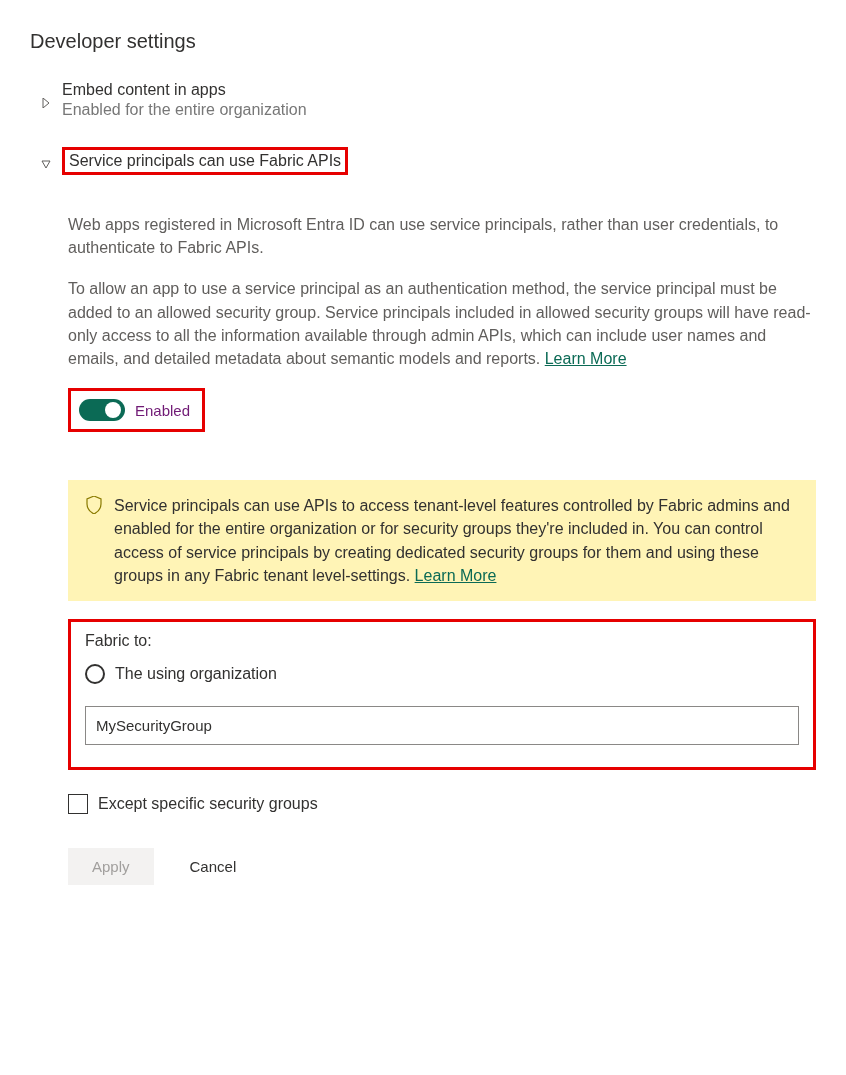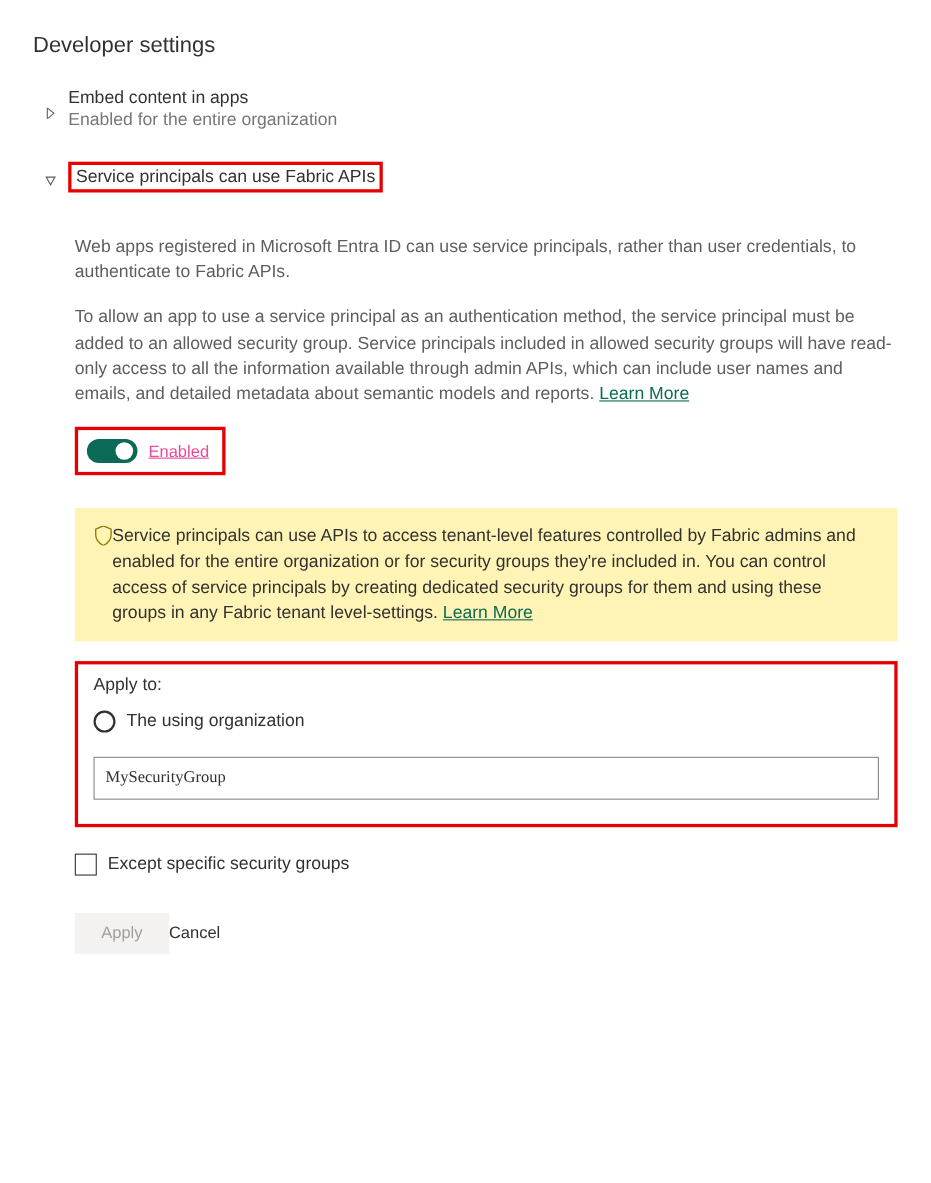--- a/index.html
+++ b/index.html
@@ -81,26 +81,27 @@
     }
     .toggle-knob {
       position: absolute;
       width: 16px;
       height: 16px;
       background: #fff;
       border-radius: 50%;
       top: 3px;
       right: 4px;
     }
-    .toggle-label { font-size: 15px; color: #ec4899; text-decoration: underline; }
+    .toggle-label { font-size: 15px; color: #701a75; }
     .info-banner {
       background: #fff4b6;
       padding: 14px 18px;
-      margin-top: 30px;
-      display: flex;
+      margin-top: 48px;
+      display: flex;
+      gap: 12px;
       align-items: flex-start;
     }
     .info-banner .shield-icon { flex-shrink: 0; margin-top: 2px; }
     .info-banner .shield-icon svg { width: 16px; height: 18px; }
     .info-text {
       font-size: 16px;
       color: #323130;
       line-height: 1.45;
     }
     .apply-section {
@@ -135,39 +136,40 @@
       height: 10px;
       border-radius: 50%;
       background: #0b6a55;
     }
     .radio-label { font-size: 16px; color: #323130; }
     .group-input {
       width: 100%;
       border: 1px solid #8a8886;
       padding: 10px 10px;
       font-size: 15px;
-      font-family: Liberation Serif, serif;
+      font-family: Liberation Sans, sans-serif;
       color: #323130;
       margin-top: 8px;
     }
     .checkbox-row {
       display: flex;
       align-items: center;
       gap: 10px;
       margin-top: 24px;
       cursor: pointer;
     }
     .checkbox-box {
       width: 20px;
       height: 20px;
       border: 1px solid #323130;
     }
     .checkbox-label { font-size: 16px; color: #323130; }
     .button-row {
       display: flex;
+      gap: 36px;
       align-items: center;
       margin-top: 34px;
     }
     .btn {
       font-size: 15px;
       padding: 10px 24px;
       border: none;
       cursor: pointer;
       font-family: inherit;
     }
@@ -233,21 +235,21 @@
           <svg viewBox="0 0 16 18">
               <path d="M8 0 L15 3 V8 C15 13 12 16 8 18 C4 16 1 13 1 8 V3 Z" fill="none" stroke="#8a7a00" stroke-width="1.2"></path>
             </svg>
         </span>
         <div class="info-text">
           <span>Service principals can use APIs to access tenant-level features controlled by Fabric admins and enabled for the entire organization or for security groups they're included in. You can control access of service principals by creating dedicated security groups for them and using these groups in any Fabric tenant level-settings.  </span><a class="link">Learn More</a>
         </div>
       </div>
 
       <div class="apply-section">
-        <div class="apply-label">Apply to:</div>
+        <div class="apply-label">Fabric to:</div>
 
         <div class="radio-row">
           <div class="radio-outer"></div>
           <span class="radio-label">The using organization</span>
         </div>
 
 
         <input type="text" class="group-input" value="MySecurityGroup" style="">
       </div>
 

